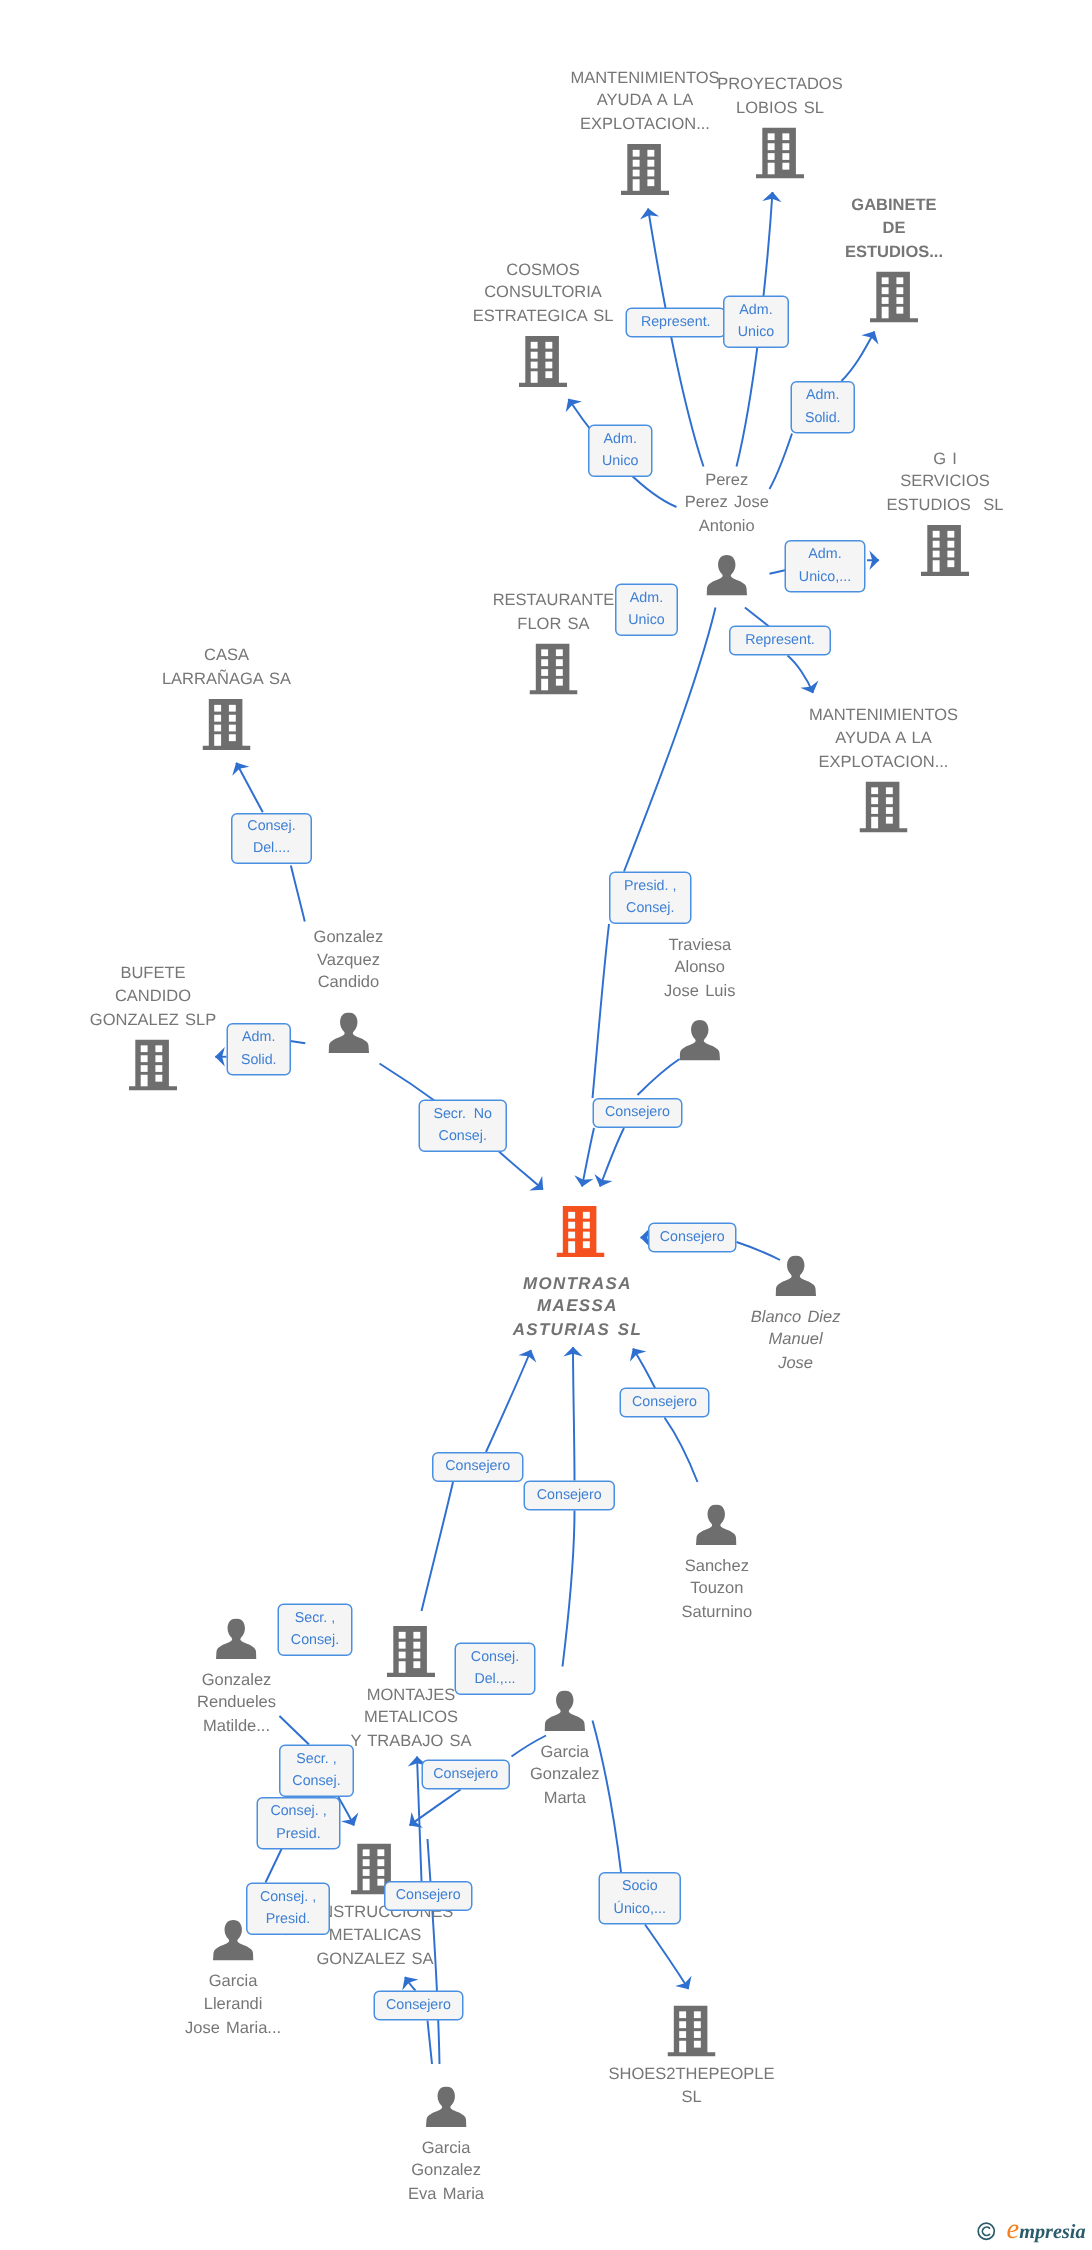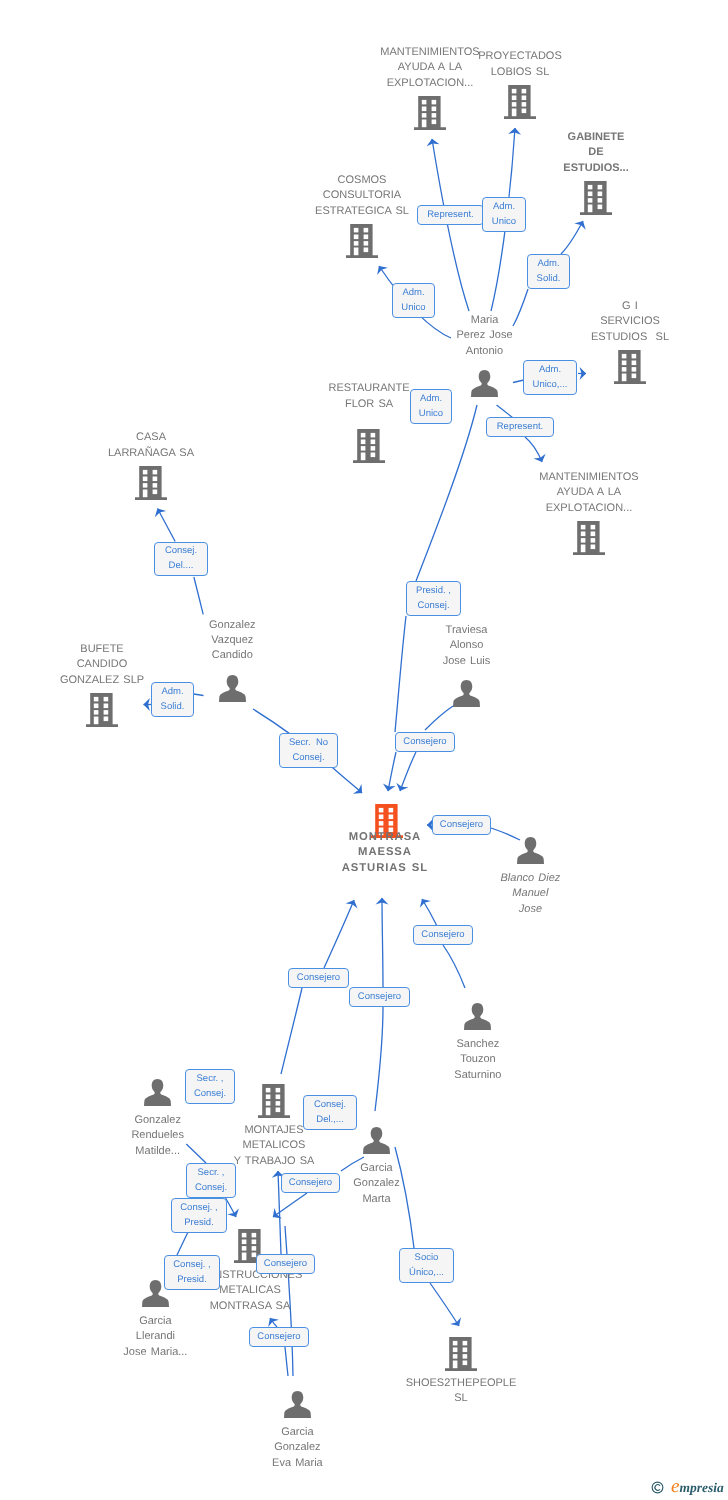--- a/index.html
+++ b/index.html
@@ -150,21 +150,21 @@
           <path d="M4.2 0 h22.4 v31.2 h5.4 v2.8 h-32 v-2.8 h4.2 z" fill="#6e6e6e"></path>
           <rect x="7.8" y="3.9" width="4.6" height="4.5" fill="#fff"></rect>
           <rect x="17.6" y="3.9" width="4.6" height="4.5" fill="#fff"></rect>
           <rect x="7.8" y="10.5" width="4.6" height="4.6" fill="#fff"></rect>
           <rect x="17.6" y="10.5" width="4.6" height="4.6" fill="#fff"></rect>
           <rect x="7.8" y="17.1" width="4.6" height="4.5" fill="#fff"></rect>
           <rect x="17.6" y="17.1" width="4.6" height="4.5" fill="#fff"></rect>
           <rect x="7.8" y="23.5" width="4.6" height="7.7" fill="#fff"></rect>
           <rect x="17.6" y="23.5" width="4.6" height="4.6" fill="#fff"></rect>
         </svg>
-        <div class="nlabel" style="bottom: 51px; top: auto; margin-top: 24px;"><div>RESTAURANTE</div><div>FLOR SA</div></div>
+        <div class="nlabel" style="bottom: 39px; top: auto; margin-top: 24px;"><div>RESTAURANTE</div><div>FLOR SA</div></div>
       </div>
       <div class="node" style="left: 573px; top: 521px; width: 32px;">
         <svg class="ic" width="32" height="34" viewBox="0 0 32 34">
           <path d="M4.2 0 h22.4 v31.2 h5.4 v2.8 h-32 v-2.8 h4.2 z" fill="#6e6e6e"></path>
           <rect x="7.8" y="3.9" width="4.6" height="4.5" fill="#fff"></rect>
           <rect x="17.6" y="3.9" width="4.6" height="4.5" fill="#fff"></rect>
           <rect x="7.8" y="10.5" width="4.6" height="4.6" fill="#fff"></rect>
           <rect x="17.6" y="10.5" width="4.6" height="4.6" fill="#fff"></rect>
           <rect x="7.8" y="17.1" width="4.6" height="4.5" fill="#fff"></rect>
           <rect x="17.6" y="17.1" width="4.6" height="4.5" fill="#fff"></rect>
@@ -206,21 +206,21 @@
           <path d="M4.2 0 h22.4 v31.2 h5.4 v2.8 h-32 v-2.8 h4.2 z" fill="#f4511e"></path>
           <rect x="7.8" y="3.9" width="4.6" height="4.5" fill="#fff"></rect>
           <rect x="17.6" y="3.9" width="4.6" height="4.5" fill="#fff"></rect>
           <rect x="7.8" y="10.5" width="4.6" height="4.6" fill="#fff"></rect>
           <rect x="17.6" y="10.5" width="4.6" height="4.6" fill="#fff"></rect>
           <rect x="7.8" y="17.1" width="4.6" height="4.5" fill="#fff"></rect>
           <rect x="17.6" y="17.1" width="4.6" height="4.5" fill="#fff"></rect>
           <rect x="7.8" y="23.5" width="4.6" height="7.7" fill="#fff"></rect>
           <rect x="17.6" y="23.5" width="4.6" height="4.6" fill="#fff"></rect>
         </svg>
-        <div class="nlabel" style="margin-left: -2.7px; top: 26px;"><div>MONTRASA</div><div>MAESSA</div><div>ASTURIAS SL</div></div>
+        <div class="nlabel" style="margin-left: -2.7px; top: 45px; font-style: italic;"><div>MONTRASA</div><div>MAESSA</div><div>ASTURIAS SL</div></div>
       </div>
       <div class="node" style="left: 258px; top: 1084px; width: 32px;">
         <svg class="ic" width="32" height="34" viewBox="0 0 32 34">
           <path d="M4.2 0 h22.4 v31.2 h5.4 v2.8 h-32 v-2.8 h4.2 z" fill="#6e6e6e"></path>
           <rect x="7.8" y="3.9" width="4.6" height="4.5" fill="#fff"></rect>
           <rect x="17.6" y="3.9" width="4.6" height="4.5" fill="#fff"></rect>
           <rect x="7.8" y="10.5" width="4.6" height="4.6" fill="#fff"></rect>
           <rect x="17.6" y="10.5" width="4.6" height="4.6" fill="#fff"></rect>
           <rect x="7.8" y="17.1" width="4.6" height="4.5" fill="#fff"></rect>
           <rect x="17.6" y="17.1" width="4.6" height="4.5" fill="#fff"></rect>
@@ -234,41 +234,41 @@
           <path d="M4.2 0 h22.4 v31.2 h5.4 v2.8 h-32 v-2.8 h4.2 z" fill="#6e6e6e"></path>
           <rect x="7.8" y="3.9" width="4.6" height="4.5" fill="#fff"></rect>
           <rect x="17.6" y="3.9" width="4.6" height="4.5" fill="#fff"></rect>
           <rect x="7.8" y="10.5" width="4.6" height="4.6" fill="#fff"></rect>
           <rect x="17.6" y="10.5" width="4.6" height="4.6" fill="#fff"></rect>
           <rect x="7.8" y="17.1" width="4.6" height="4.5" fill="#fff"></rect>
           <rect x="17.6" y="17.1" width="4.6" height="4.5" fill="#fff"></rect>
           <rect x="7.8" y="23.5" width="4.6" height="7.7" fill="#fff"></rect>
           <rect x="17.6" y="23.5" width="4.6" height="4.6" fill="#fff"></rect>
         </svg>
-        <div class="nlabel" style="top: 39px;"><div>CONSTRUCCIONES</div><div>METALICAS</div><div>MONTRASA SA</div></div>
+        <div class="nlabel" style="top: 39px;"><div>CONSTRUCCIONES</div><div>METALICAS</div><div>GONZALEZ SA</div></div>
       </div>
       <div class="node" style="left: 445px; top: 1337px; width: 32px;">
         <svg class="ic" width="32" height="34" viewBox="0 0 32 34">
           <path d="M4.2 0 h22.4 v31.2 h5.4 v2.8 h-32 v-2.8 h4.2 z" fill="#6e6e6e"></path>
           <rect x="7.8" y="3.9" width="4.6" height="4.5" fill="#fff"></rect>
           <rect x="17.6" y="3.9" width="4.6" height="4.5" fill="#fff"></rect>
           <rect x="7.8" y="10.5" width="4.6" height="4.6" fill="#fff"></rect>
           <rect x="17.6" y="10.5" width="4.6" height="4.6" fill="#fff"></rect>
           <rect x="7.8" y="17.1" width="4.6" height="4.5" fill="#fff"></rect>
           <rect x="17.6" y="17.1" width="4.6" height="4.5" fill="#fff"></rect>
           <rect x="7.8" y="23.5" width="4.6" height="7.7" fill="#fff"></rect>
           <rect x="17.6" y="23.5" width="4.6" height="4.6" fill="#fff"></rect>
         </svg>
         <div class="nlabel" style="top: 39px;"><div>SHOES2THEPEOPLE</div><div>SL</div></div>
       </div>
       <div class="node" style="left: 471px; top: 370px; width: 27px;">
         <svg class="ic" width="27" height="27" viewBox="0 0 27 27">
           <path d="M13.5 0 C9.7 0 7.7 2.8 7.7 6.5 C7.7 8.9 8.7 11.2 10.1 12.5 C10.8 13.1 10.9 13.8 10.6 14.4 C10.3 15.1 9.4 15.6 8.3 16.0 C5.6 17.0 3.2 18.1 1.8 19.3 C0.8 20.2 0.4 21.1 0.3 22.3 L0 27 L27 27 L26.7 22.3 C26.6 21.1 26.2 20.2 25.2 19.3 C23.8 18.1 21.4 17.0 18.7 16.0 C17.6 15.6 16.7 15.1 16.4 14.4 C16.1 13.8 16.2 13.1 16.9 12.5 C18.3 11.2 19.3 8.9 19.3 6.5 C19.3 2.8 17.3 0 13.5 0 Z" fill="#6e6e6e"></path>
         </svg>
-        <div class="nlabel" style="bottom: 38px; top: auto;"><div>Maria</div><div>Perez Jose</div><div>Antonio</div></div>
+        <div class="nlabel" style="bottom: 38px; top: auto;"><div>Perez</div><div>Perez Jose</div><div>Antonio</div></div>
       </div>
       <div class="node" style="left: 218.8px; top: 674.9px; width: 27px;">
         <svg class="ic" width="27" height="27" viewBox="0 0 27 27">
           <path d="M13.5 0 C9.7 0 7.7 2.8 7.7 6.5 C7.7 8.9 8.7 11.2 10.1 12.5 C10.8 13.1 10.9 13.8 10.6 14.4 C10.3 15.1 9.4 15.6 8.3 16.0 C5.6 17.0 3.2 18.1 1.8 19.3 C0.8 20.2 0.4 21.1 0.3 22.3 L0 27 L27 27 L26.7 22.3 C26.6 21.1 26.2 20.2 25.2 19.3 C23.8 18.1 21.4 17.0 18.7 16.0 C17.6 15.6 16.7 15.1 16.4 14.4 C16.1 13.8 16.2 13.1 16.9 12.5 C18.3 11.2 19.3 8.9 19.3 6.5 C19.3 2.8 17.3 0 13.5 0 Z" fill="#6e6e6e"></path>
         </svg>
         <div class="nlabel" style="bottom: 38px; top: auto;"><div>Gonzalez</div><div>Vazquez</div><div>Candido</div></div>
       </div>
       <div class="node" style="left: 453px; top: 680px; width: 27px;">
         <svg class="ic" width="27" height="27" viewBox="0 0 27 27">
           <path d="M13.5 0 C9.7 0 7.7 2.8 7.7 6.5 C7.7 8.9 8.7 11.2 10.1 12.5 C10.8 13.1 10.9 13.8 10.6 14.4 C10.3 15.1 9.4 15.6 8.3 16.0 C5.6 17.0 3.2 18.1 1.8 19.3 C0.8 20.2 0.4 21.1 0.3 22.3 L0 27 L27 27 L26.7 22.3 C26.6 21.1 26.2 20.2 25.2 19.3 C23.8 18.1 21.4 17.0 18.7 16.0 C17.6 15.6 16.7 15.1 16.4 14.4 C16.1 13.8 16.2 13.1 16.9 12.5 C18.3 11.2 19.3 8.9 19.3 6.5 C19.3 2.8 17.3 0 13.5 0 Z" fill="#6e6e6e"></path>

